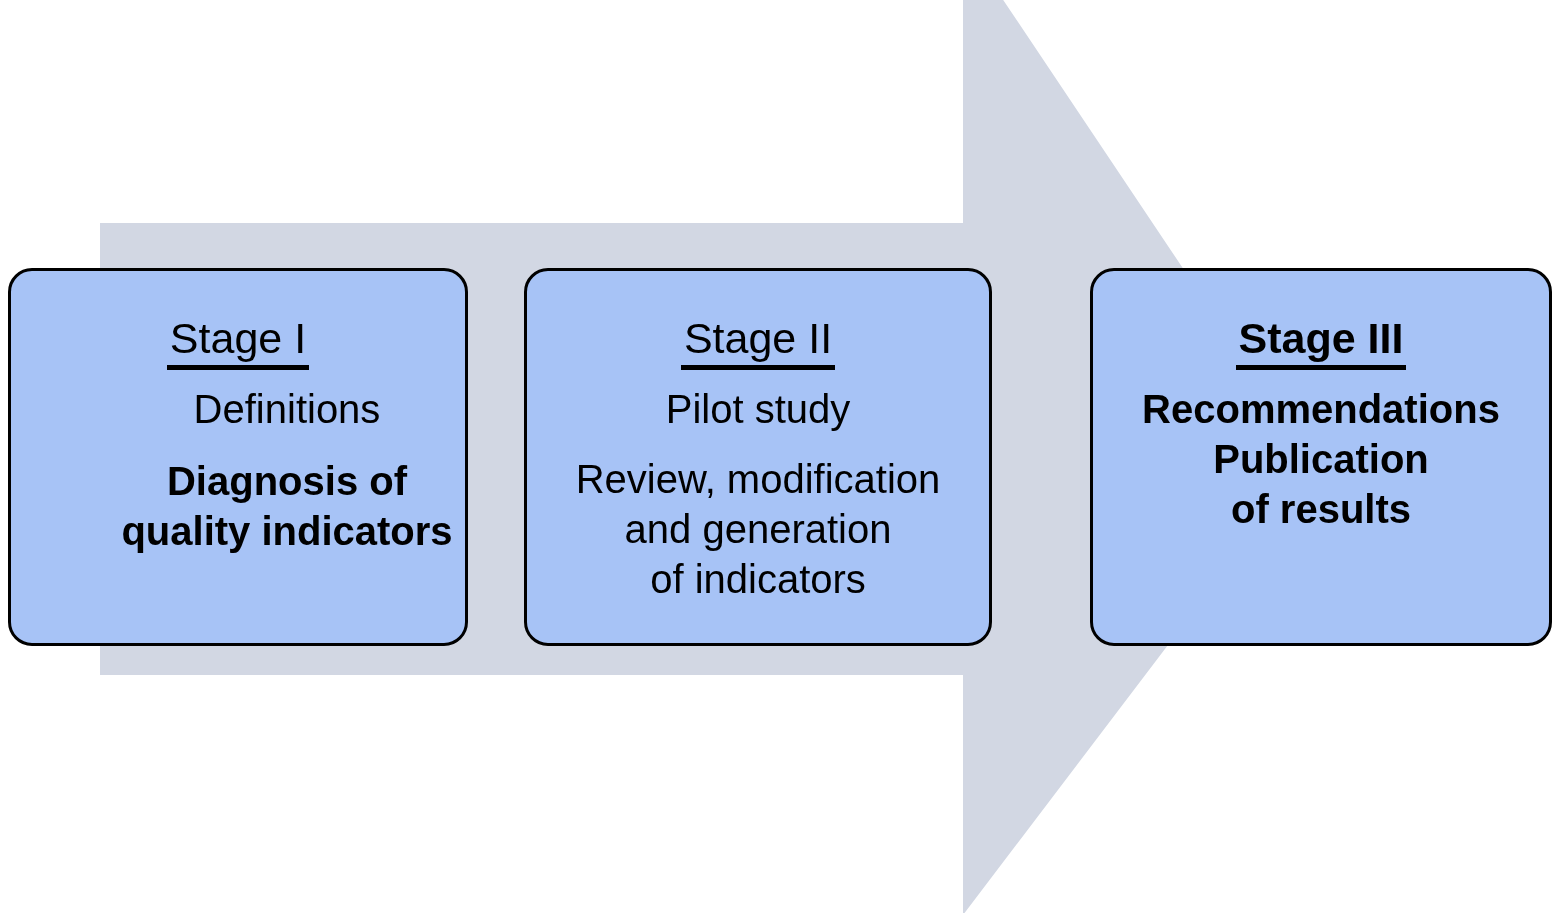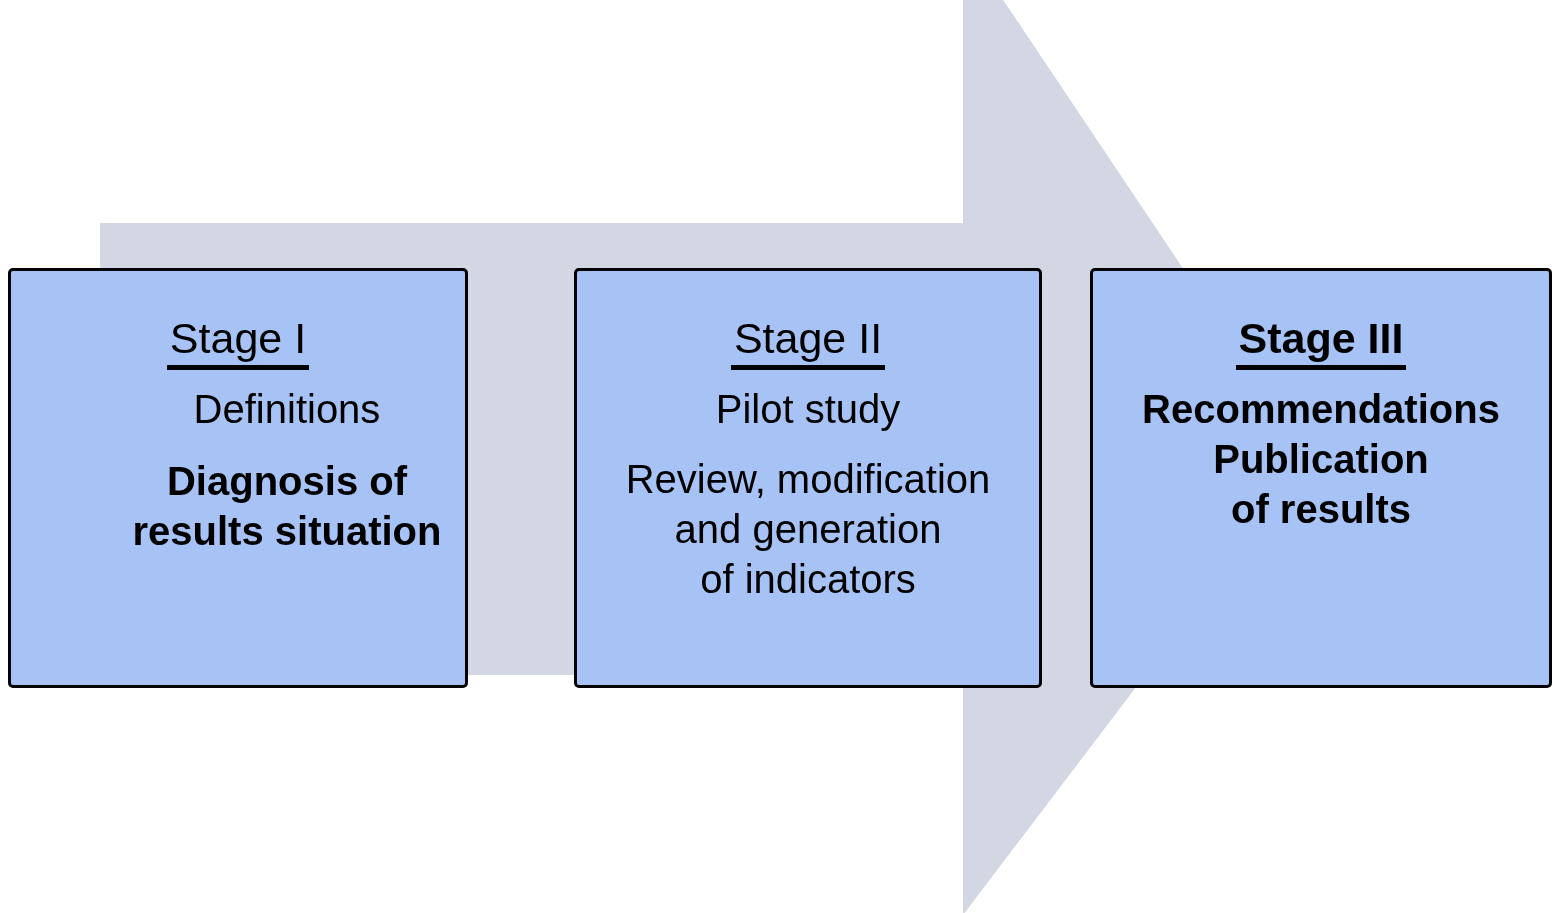--- a/index.html
+++ b/index.html
@@ -4,27 +4,27 @@
 <style>
   html,body{margin:0;padding:0;background:#ffffff;}
   .canvas{
     position:relative;width:1558px;height:913px;overflow:hidden;
     background:var(--background,#ffffff);
     font-family:"Liberation Sans",sans-serif;
     color:var(--text,#000000);
   }
   .arrow{position:absolute;left:0;top:0;display:block;}
   .box{
-    position:absolute;top:268px;height:420px;box-sizing:border-box;
+    position:absolute;top:268px;height:378px;box-sizing:border-box;
     background:var(--box-fill,#a7c3f6);
     border:3.5px solid var(--box-border,#000000);
-    border-radius:5px;
+    border-radius:24px;
   }
   .box-1{left:8px;width:460px;}
-  .box-2{left:574px;width:468px;}
+  .box-2{left:524px;width:468px;}
   .box-3{left:1090px;width:462px;font-weight:bold;}
   .title{margin-top:42px;text-align:center;font-size:43px;line-height:50px;}
   .title .u{padding:0 3px 3px 3px;border-bottom:5px solid var(--box-border,#000000);}
   .body{margin-top:21px;font-size:40px;line-height:50px;}
   .box-1 .body{text-align:center;padding-left:98px;}
   .box-2 .body,.box-3 .body{text-align:center;}
   .box-1 .para + .para{margin-top:22px;font-weight:bold;}
   .box-2 .para + .para{margin-top:20px;}
   .box-3 .para + .para{}
 </style>
@@ -40,21 +40,21 @@
   <div class="box box-1">
     <div class="title">
       <span class="u">Stage I</span>
     </div>
     <div class="body">
       <div class="para">
         <div class="line">Definitions</div>
       </div>
       <div class="para">
         <div class="line">Diagnosis of</div>
-        <div class="line">results situation</div>
+        <div class="line">quality indicators</div>
       </div>
     </div>
   </div>
 
   <div class="box box-2">
     <div class="title">
       <span class="u">Stage II</span>
     </div>
     <div class="body">
       <div class="para">

